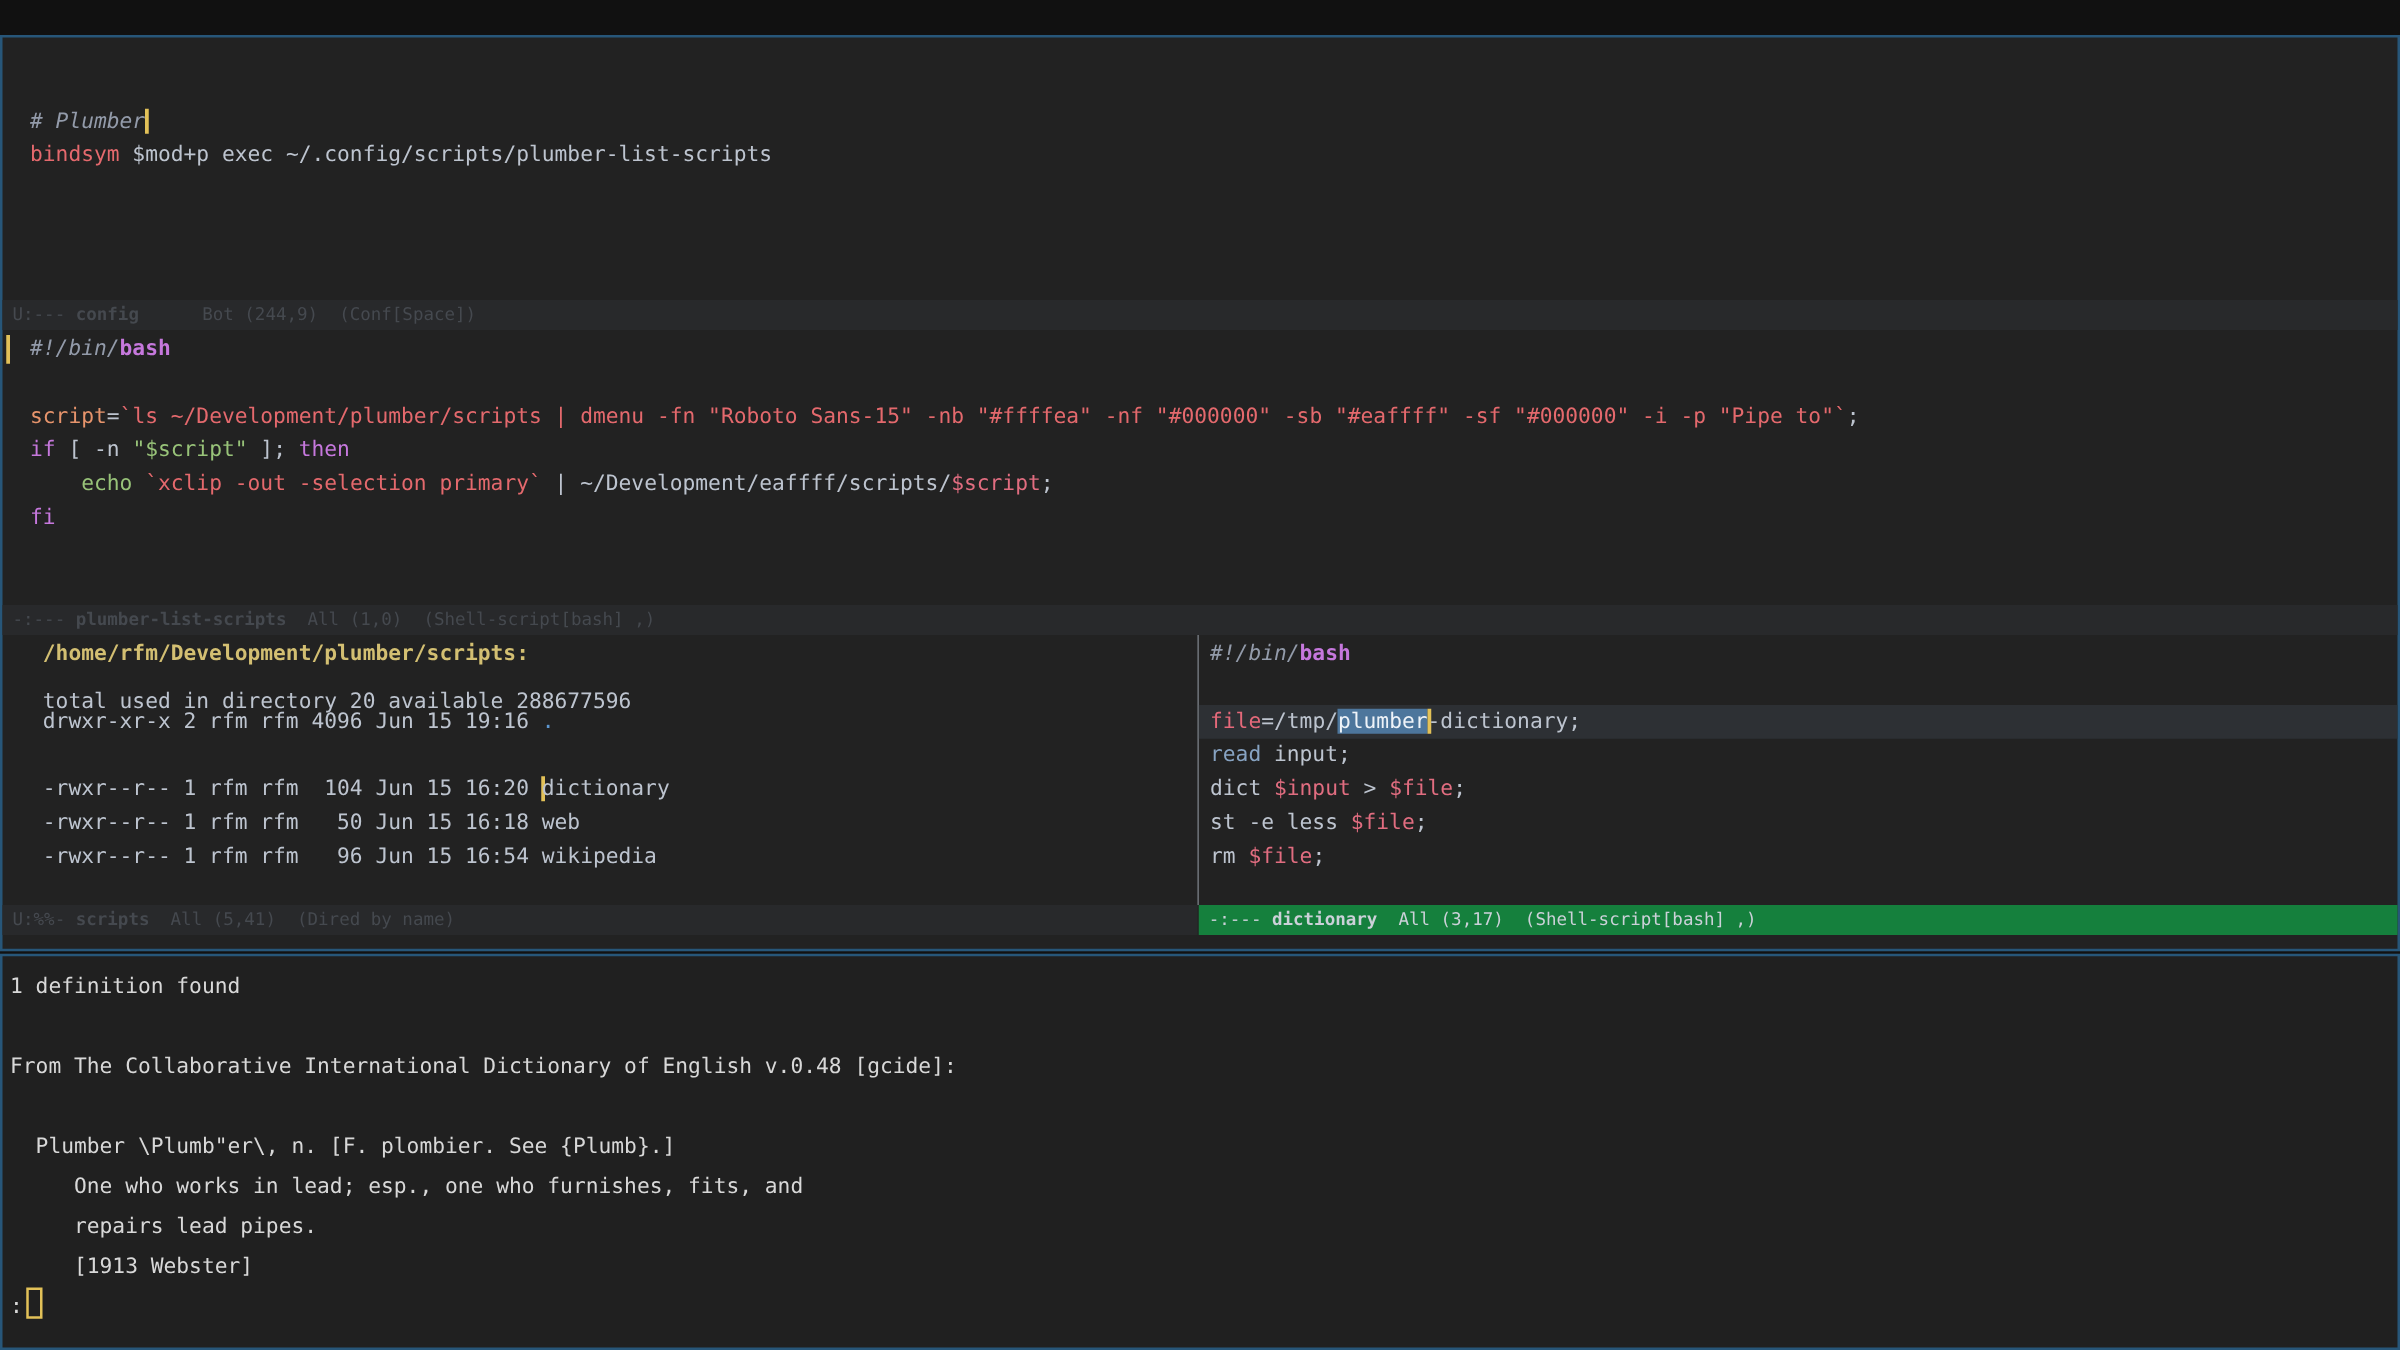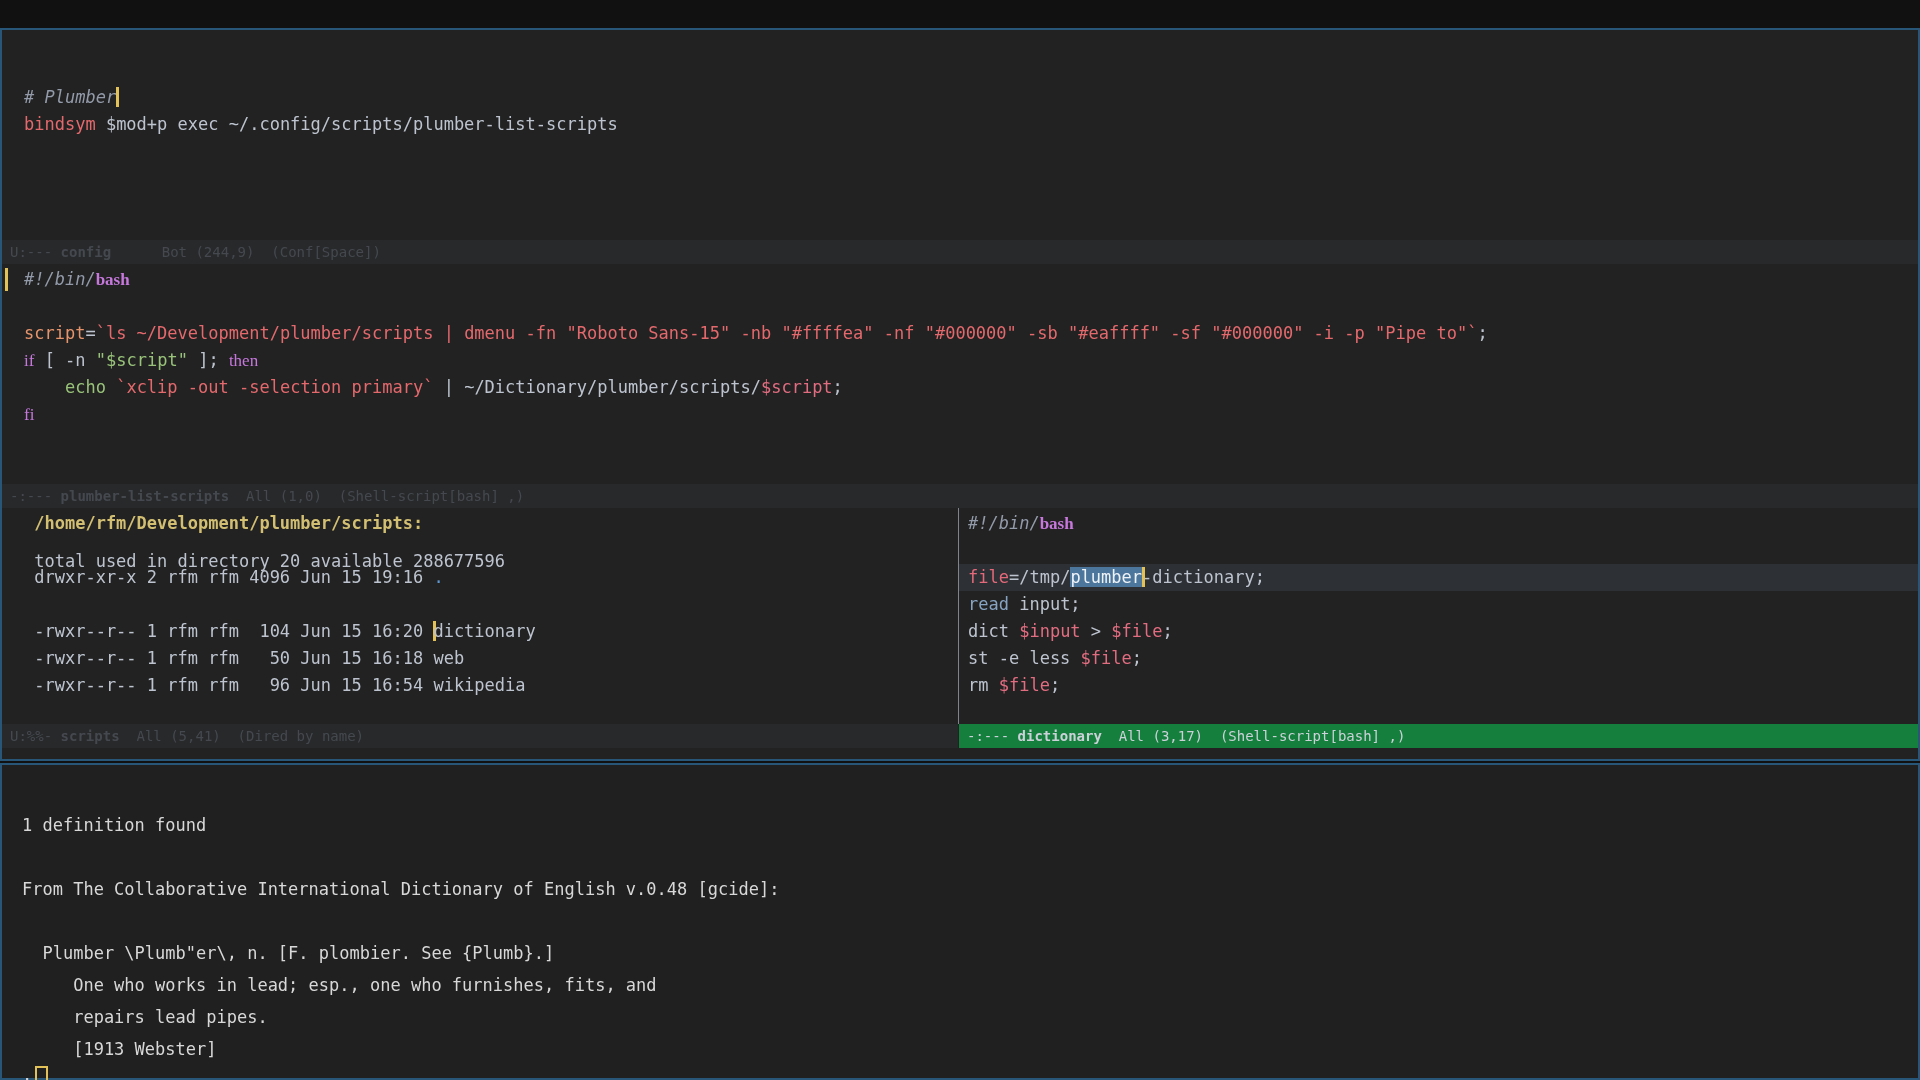--- a/index.html
+++ b/index.html
@@ -16,21 +16,21 @@
   .dm-dict{left:208px;width:94px;}
   .dm-web{left:311px;width:51px;}
   .dm-wiki{left:362px;width:96px;}
   
   .emacs{position:absolute;left:0;top:28px;width:1920px;height:733px;box-sizing:border-box;
          border:2px solid #275679;background:#222222;color:#bdc4cf;font-size:17px;}
   .row{position:absolute;left:0;right:0;height:27px;line-height:27px;white-space:pre;
        padding-left:22px;}
   .tok{white-space:pre;}
   .cm{color:#939baa;font-style:italic;}
-  .kw{color:#c678dd;font-family:Liberation Serif, serif;}
+  .kw{color:#c678dd;}
   .kw.b{font-weight:bold;}
   .str{color:#98c379;}
   .grn{color:#98c379;}
   .cmd{color:#e4696d;}
   .var{color:#e16d80;}
   .vasg{color:#e6946c;}
   .vasg2{color:#e4697a;}
   .blt{color:#87a3c2;}
   .dirh{color:#d3bf72;font-weight:bold;}
   .dirb{color:#5d97d1;}
@@ -44,21 +44,21 @@
   .ml.dim{background:#28292b;color:#45494f;}
   .ml.active{background:#15803d;color:#ccd1d9;}
   .ml .bufname{font-weight:bold;}
   .vdiv{position:absolute;left:956px;top:478px;width:1px;height:216px;background:#7f848c;}
   .dictwin-row{padding-left:9px;}
   .hl{background:#2d3034;}
   
   .term{position:absolute;left:0;top:763px;width:1920px;height:317px;box-sizing:border-box;
         border:2px solid #275679;background:#202020;color:#d8d8d8;font-size:17px;}
   .trow{position:absolute;left:0;right:0;height:32px;line-height:32px;white-space:pre;
-        padding-left:20px;min-height:32px;margin-top:36px;}
+        padding-left:6px;min-height:32px;}
   .term-cursor{display:inline-block;width:9px;height:21px;border:2px solid #e2c158;
                background:transparent;vertical-align:text-bottom;margin-left:3px;}
 </style>
 </head>
 <body>
 
 <div class="screen">
 
   <div class="dmenu">
     <div class="dm-prompt">Pipe to</div>
@@ -74,21 +74,21 @@
       <div class="row" style="top:54px"><span class="tok cm"># Plumber</span><span class="cur"></span></div>
       <div class="row" style="top:81px"><span class="tok cmd">bindsym</span><span class="tok"> $mod+p exec ~/.config/scripts/plumber-list-scripts</span></div>
     </div>
     <div class="ml dim" style="left:0;top:210px;width:1908px"><span>U:--- </span><span class="bufname">config</span><span>      Bot (244,9)  (Conf[Space])</span></div>
 
     <div>
       <div class="fringe-cursor" style="top:238px"></div>
       <div class="row" style="top:236px"><span class="tok cm">#!/bin/</span><span class="tok kw b">bash</span></div>
       <div class="row" style="top:290px"><span class="tok vasg">script</span><span class="tok">=</span><span class="tok cmd">`ls ~/Development/plumber/scripts | dmenu -fn "Roboto Sans-15" -nb "#ffffea" -nf "#000000" -sb "#eaffff" -sf "#000000" -i -p "Pipe to"`</span><span class="tok">;</span></div>
       <div class="row" style="top:317px"><span class="tok kw">if</span><span class="tok"> [ -n </span><span class="tok str">"$script"</span><span class="tok"> ]; </span><span class="tok kw">then</span></div>
-      <div class="row" style="top:344px"><span class="tok">    </span><span class="tok grn">echo</span><span class="tok"> </span><span class="tok cmd">`xclip -out -selection primary`</span><span class="tok"> | ~/Dictionary/plumber/scripts/</span><span class="tok var">$script</span><span class="tok">;</span></div>
+      <div class="row" style="top:344px"><span class="tok">    </span><span class="tok grn">echo</span><span class="tok"> </span><span class="tok cmd">`xclip -out -selection primary`</span><span class="tok"> | ~/Development/eaffff/scripts/</span><span class="tok var">$script</span><span class="tok">;</span></div>
       <div class="row" style="top:371px"><span class="tok kw">fi</span></div>
     </div>
     <div class="ml dim" style="left:0;top:454px;width:1908px"><span>-:--- </span><span class="bufname">plumber-list-scripts</span><span>  All (1,0)  (Shell-script[bash] ,)</span></div>
 
     <div style="position:absolute;left:0;top:478px;width:956px;height:216px;overflow:hidden">
       <div class="row dirh" style="top:2px"><span> /home/rfm/Development/plumber/scripts:</span></div>
       <div class="row" style="top:40px"><span> total used in directory 20 available 288677596</span></div>
       <div class="row" style="top:56px"><span> drwxr-xr-x 2 rfm rfm 4096 Jun 15 19:16 </span><span class="dirb">.</span></div>
       <div class="row" style="top:110px"><span> -rwxr--r-- 1 rfm rfm  104 Jun 15 16:20 </span><span class="cur"></span><span>dictionary</span></div>
       <div class="row" style="top:137px"><span> -rwxr--r-- 1 rfm rfm   50 Jun 15 16:18 </span><span>web</span></div>

